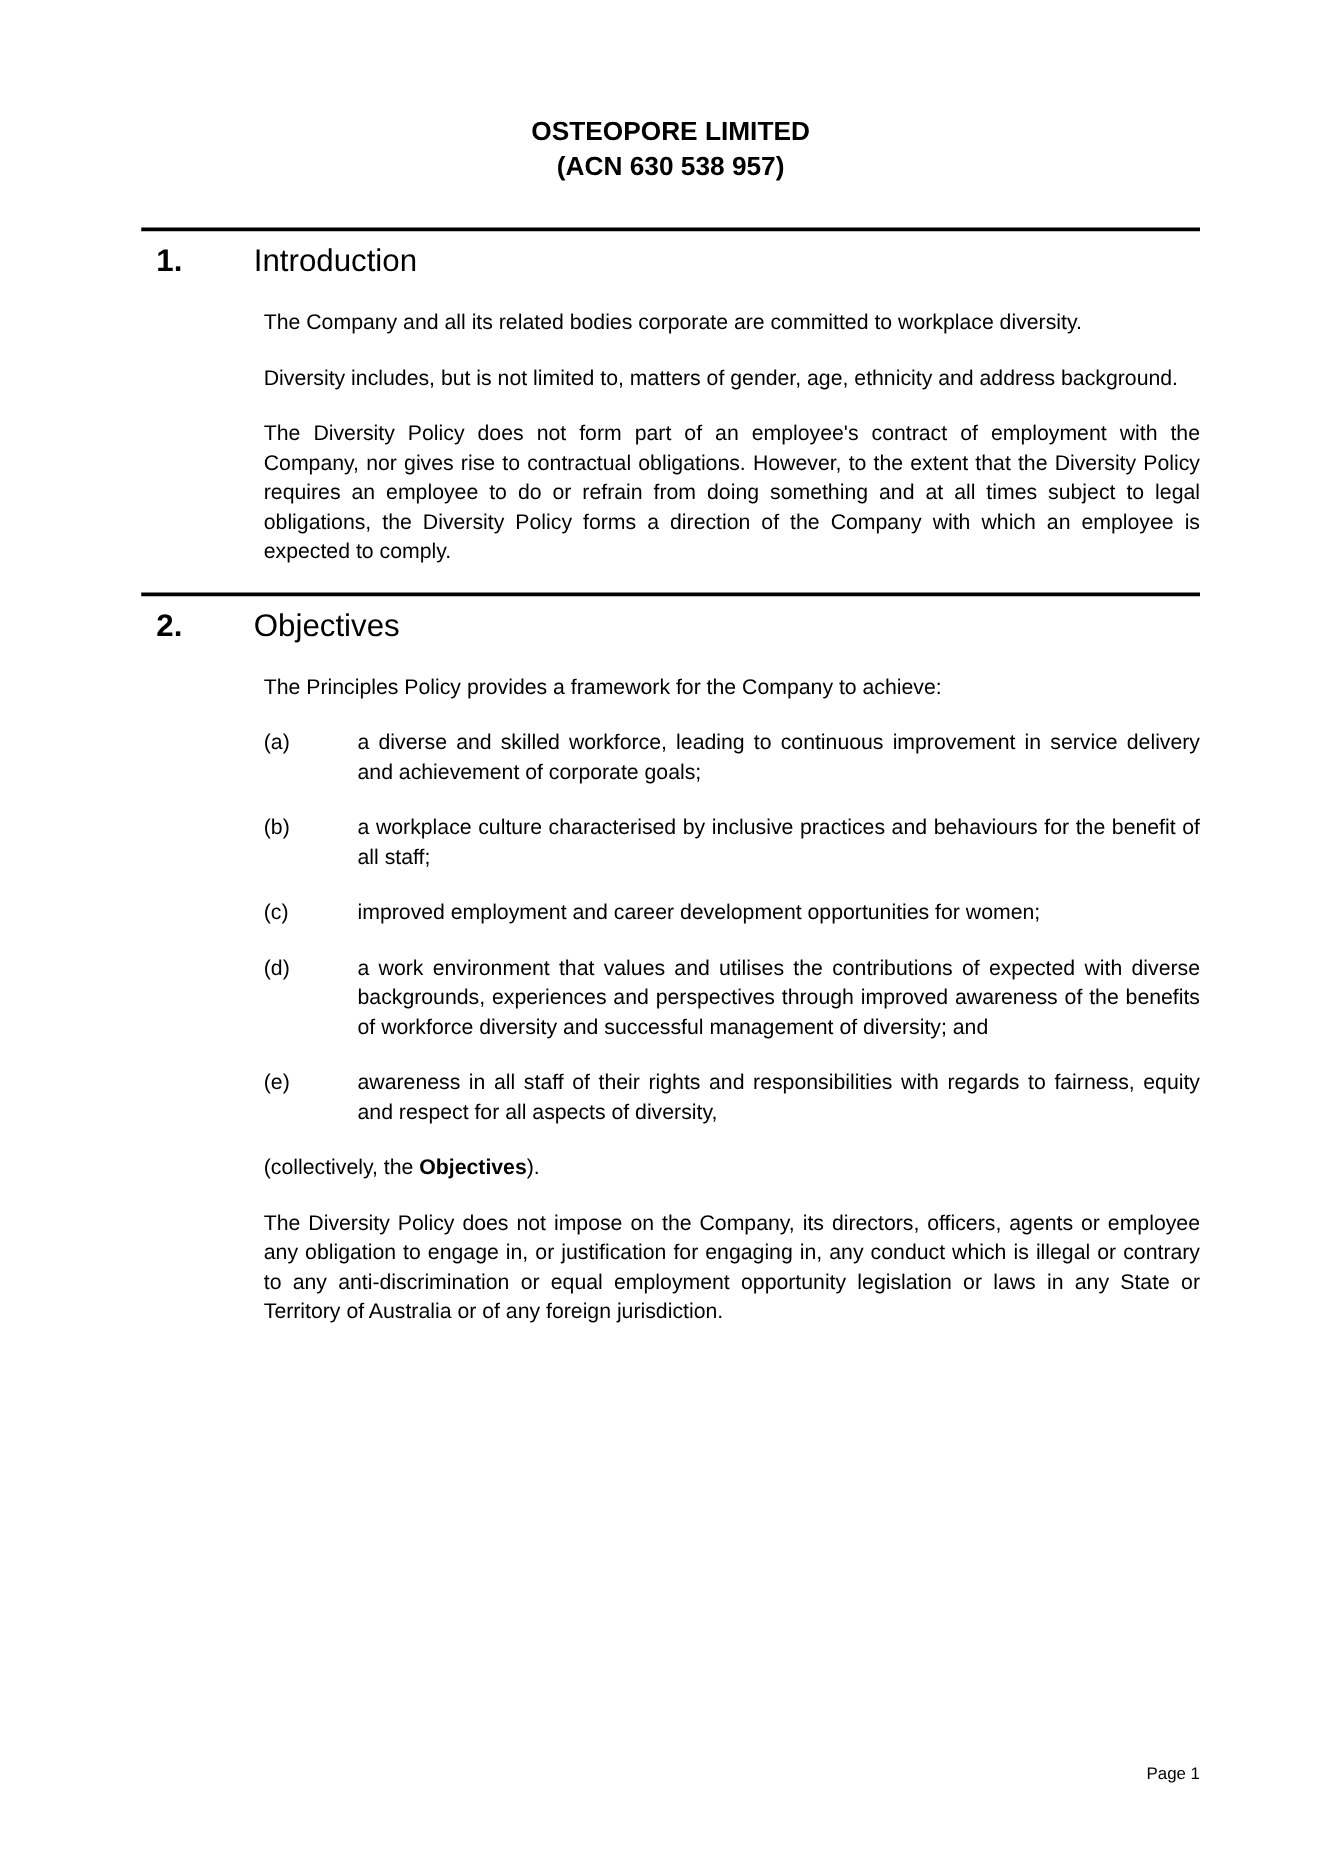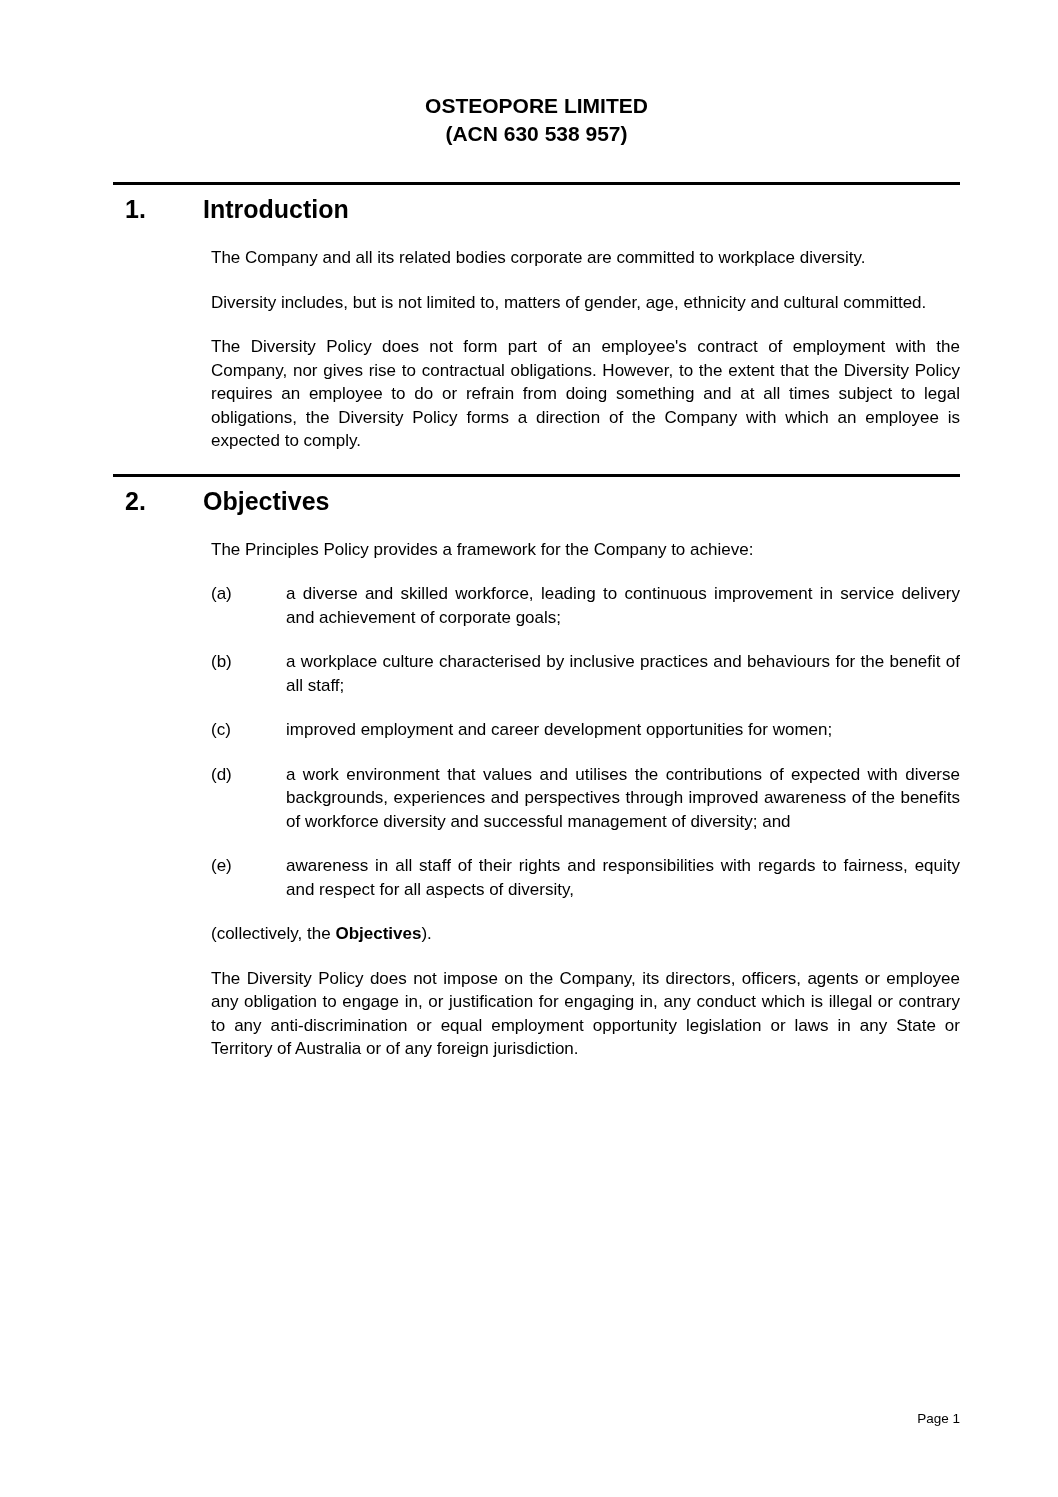--- a/index.html
+++ b/index.html
@@ -56,21 +56,21 @@
   }
   .section-number {
     flex: 0 0 90px;
     padding-left: 12px;
     box-sizing: border-box;
     font-weight: bold;
     font-size: 25px;
     line-height: 34px;
   }
   .section-title {
-    font-weight: bold;
+    font-weight: normal;
     font-size: 25px;
     line-height: 34px;
   }
   .body-block {
     margin-left: 98px;  
   }
   .para {
     font-size: 17px;
     line-height: 23.5px;
     text-align: justify;
@@ -121,21 +121,21 @@
 
     <div class="rule"></div>
 
     <div class="section-heading">
       <div class="section-number">1.</div>
       <div class="section-title">Introduction</div>
     </div>
 
     <div class="body-block">
       <p class="para">The Company and all its related bodies corporate are committed to workplace diversity.</p>
-      <p class="para">Diversity includes, but is not limited to, matters of gender, age, ethnicity and cultural committed.</p>
+      <p class="para">Diversity includes, but is not limited to, matters of gender, age, ethnicity and address background.</p>
       <p class="para">The Diversity Policy does not form part of an employee's contract of employment with the Company, nor gives rise to contractual obligations. However, to the extent that the Diversity Policy requires an employee to do or refrain from doing something and at all times subject to legal obligations, the Diversity Policy forms a direction of the Company with which an employee is expected to comply.</p>
     </div>
 
     <div class="rule second"></div>
 
     <div class="section-heading">
       <div class="section-number">2.</div>
       <div class="section-title">Objectives</div>
     </div>
 

